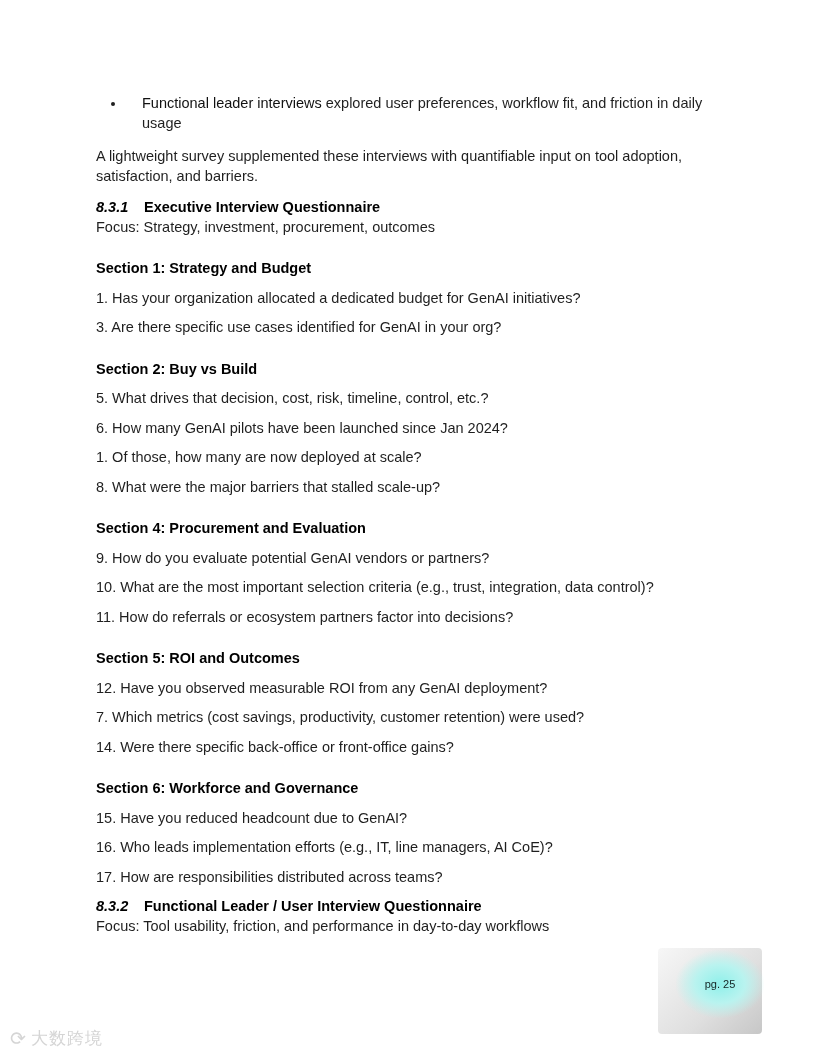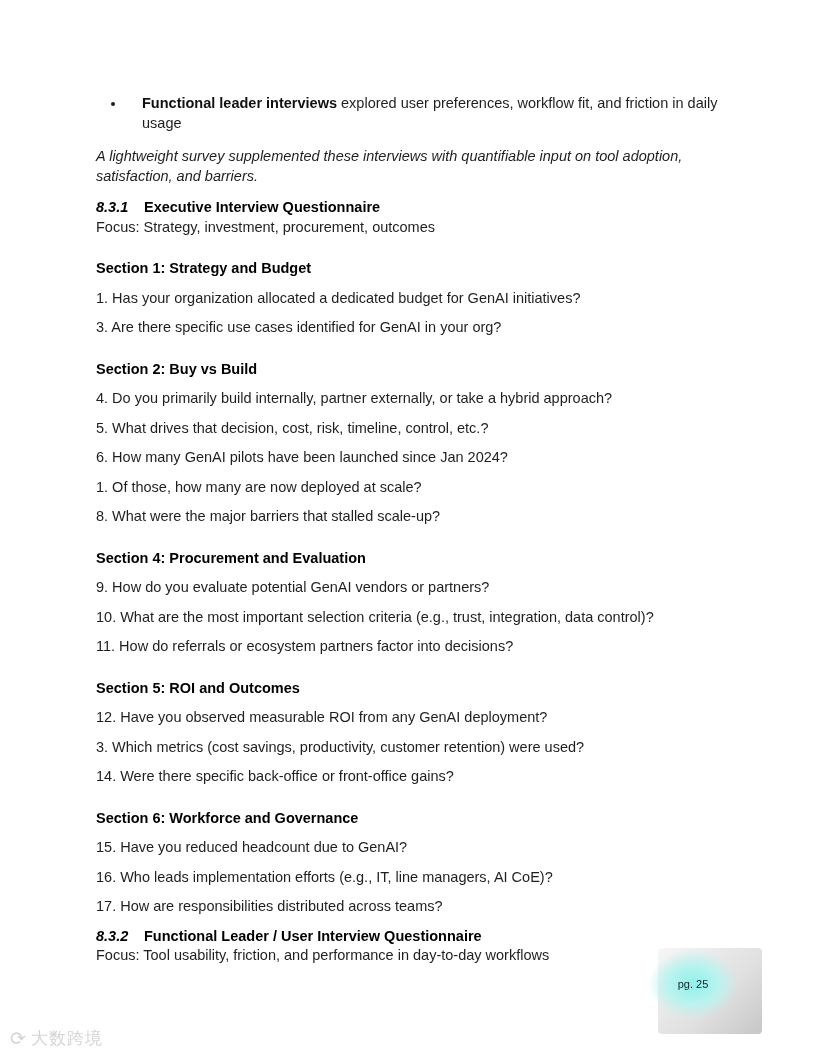--- a/index.html
+++ b/index.html
@@ -22,23 +22,23 @@
     line-height: 19.5px;
   }
   ul.bullet-list {
     margin: 0 0 14px 0;
     padding-left: 30px;
     list-style: disc;
   }
   ul.bullet-list li {
     padding-left: 16px;
   }
-  .bold { font-weight: bold; color: #111111; }
+  .bold { font-weight: normal; color: #111111; }
   p { margin: 0 0 10px 0; }
-  .intro { margin-bottom: 12px; font-style: italic; }
+  .intro { margin-bottom: 12px; }
   .num-heading {
     font-weight: bold;
     color: #000000;
     margin: 8px 0 0 0;
   }
   .num-heading .h-num {
     display: inline-block;
     width: 48px;
     font-style: italic;
   }
@@ -54,21 +54,21 @@
     position: absolute;
     right: 54px;
     bottom: 22px;
     width: 104px;
     height: 86px;
     border-radius: 4px;
     background: linear-gradient(135deg, rgba(150,150,150,0.08) 0%, rgba(110,110,110,0.22) 60%, rgba(80,80,80,0.32) 100%);
   }
   .page-glow {
     position: absolute;
-    right: 79px;
+    right: 52px;
     bottom: 38px;
     width: 88px;
     height: 68px;
     display: flex;
     align-items: center;
     justify-content: center;
     background: radial-gradient(ellipse at center, #8ff0ea 0%, #b9f3ef 40%, rgba(185,243,239,0) 72%);
     font-size: 11px;
     color: #142525;
   }
@@ -107,35 +107,34 @@
     <p class="num-heading">
       <span class="h-num">8.3.1</span><span>Executive Interview Questionnaire</span>
     </p>
     <p class="focus-line">Focus: Strategy, investment, procurement, outcomes</p>
 
     <p class="section-heading">Section 1: Strategy and Budget</p>
     <p class="question">1. Has your organization allocated a dedicated budget for GenAI initiatives?</p>
     <p class="question">3. Are there specific use cases identified for GenAI in your org?</p>
 
     <p class="section-heading">Section 2: Buy vs Build</p>
-    <p class="question">4. Do you primarily build internally, partner externally, or take a hybrid approach?</p>
     <p class="question">5. What drives that decision, cost, risk, timeline, control, etc.?</p>
 
     <p class="question">6. How many GenAI pilots have been launched since Jan 2024?</p>
     <p class="question">1. Of those, how many are now deployed at scale?</p>
     <p class="question">8. What were the major barriers that stalled scale-up?</p>
 
     <p class="section-heading">Section 4: Procurement and Evaluation</p>
     <p class="question">9. How do you evaluate potential GenAI vendors or partners?</p>
     <p class="question">10. What are the most important selection criteria (e.g., trust, integration, data control)?</p>
     <p class="question">11. How do referrals or ecosystem partners factor into decisions?</p>
 
     <p class="section-heading">Section 5: ROI and Outcomes</p>
     <p class="question">12. Have you observed measurable ROI from any GenAI deployment?</p>
-    <p class="question">3. Which metrics (cost savings, productivity, customer retention) were used?</p>
+    <p class="question">7. Which metrics (cost savings, productivity, customer retention) were used?</p>
     <p class="question">14. Were there specific back-office or front-office gains?</p>
 
     <p class="section-heading">Section 6: Workforce and Governance</p>
     <p class="question">15. Have you reduced headcount due to GenAI?</p>
     <p class="question">16. Who leads implementation efforts (e.g., IT, line managers, AI CoE)?</p>
     <p class="question">17. How are responsibilities distributed across teams?</p>
 
     <p class="num-heading">
       <span class="h-num">8.3.2</span><span>Functional Leader / User Interview Questionnaire</span>
     </p>

